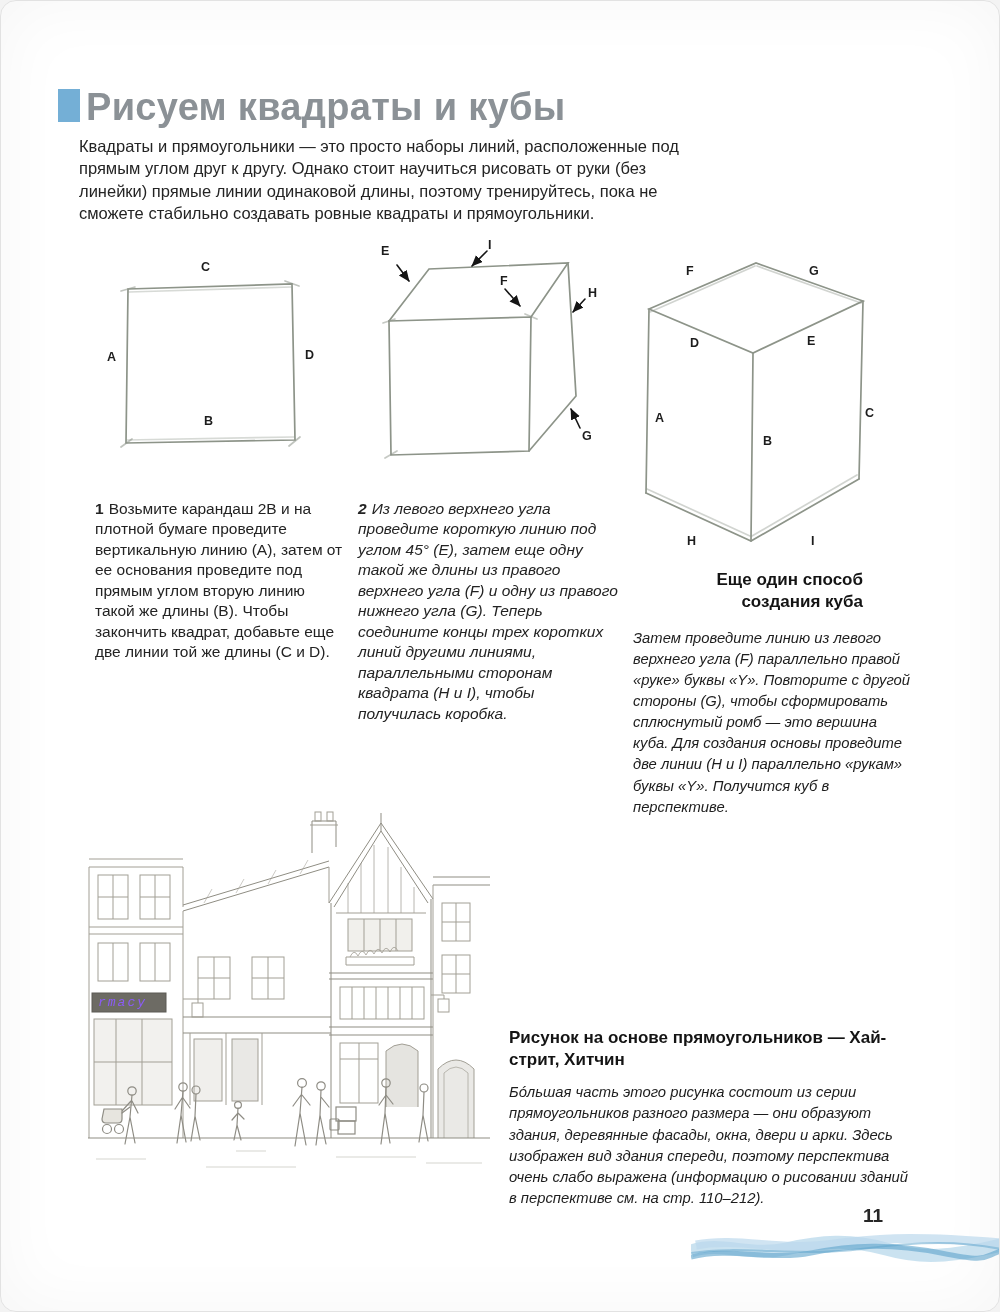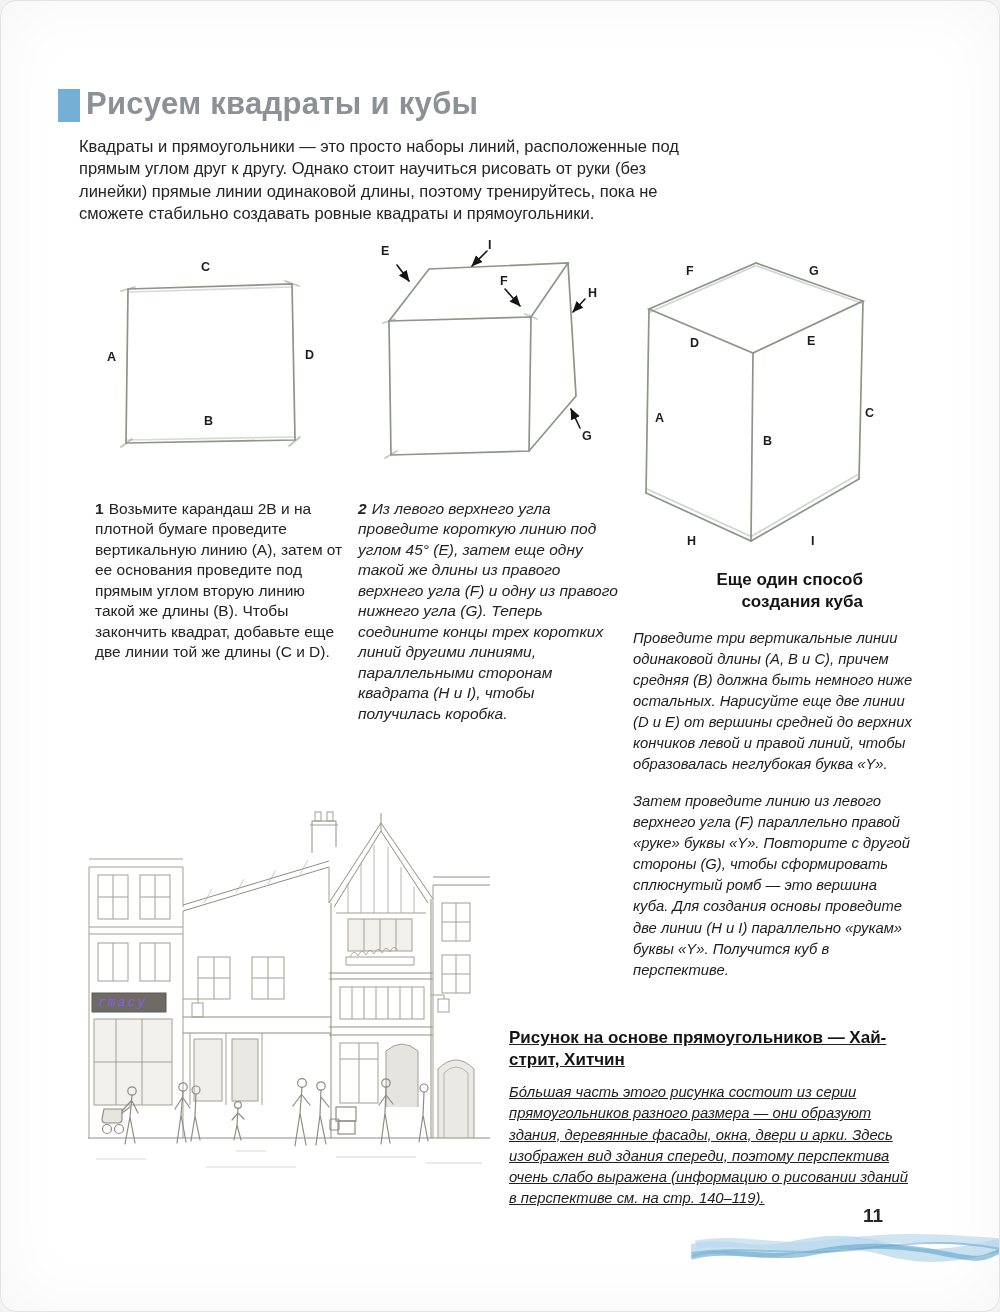--- a/index.html
+++ b/index.html
@@ -8,21 +8,21 @@
   .page {
     position:relative; width:1000px; height:1312px; margin:0 auto;
     background:#ffffff; border:1px solid #e2e2e2; border-radius:16px;
     overflow:hidden; box-shadow: inset 0 0 70px rgba(0,0,0,0.04);
   }
   .accent-square {
     position:absolute; left:57px; top:88px; width:22px; height:33px;
     background: var(--accent-blue, #74afd6);
   }
   .title {
-    position:absolute; left:85px; top:85px; font-size:31px; font-weight:600;
+    position:absolute; left:85px; top:85px; font-size:38px; font-weight:600;
     letter-spacing:.3px; color: var(--title-gray, #8b9196);
     font-family:"Liberation Sans", sans-serif;
   }
   .intro {
     position:absolute; left:78px; top:134px; width:608px;
     font-size:16.5px; line-height:1.36; color:#242424;
   }
   .figure { position:absolute; }
   .flabel {
     position:absolute; font-size:12.5px; font-weight:700; color:#1c1c1c;
@@ -33,21 +33,21 @@
   }
   .step .num { font-weight:700; margin-right:5px; }
   .sidebar { position:absolute; left:632px; top:568px; width:280px; }
   .sb-heading { font-weight:700; font-size:17px; line-height:1.28; color:#141414; width:230px;text-align:right; }
   .sb-para { font-style:italic; font-size:14.8px; line-height:1.43; margin-top:15px; color:#1d1d1d; }
   .sketch { position:absolute; left:85px; top:806px; width:405px; height:382px; }
   .sketch-sign-text {
     position:absolute; left:12px; top:188px; font-family:Liberation Mono, monospace;
     font-style:italic; font-size:13px; letter-spacing:2px; color:#8b5cf6;
   }
-  .bottom-block { position:absolute; left:508px; top:1026px; width:402px;text-decoration:underline; }
+  .bottom-block { position:absolute; left:508px; top:1026px; width:402px; }
   .bottom-heading { font-weight:700; font-size:17px; line-height:1.3; color:#141414; }
   .bottom-text { font-style:italic; font-size:14.8px; line-height:1.43; margin-top:11px; color:#1d1d1d; }
   .page-number {
     position:absolute; left:862px; top:1204px; font-size:19px; font-weight:700; color:#262626;
   }
   .wave { position:absolute; left:690px; top:1222px; width:310px; height:48px; }
 </style>
 </head>
 <body>
 
@@ -125,21 +125,20 @@
 
   <p class="step" style="left:94px; top:498px; width:254px;">
     <b class="num">1</b><span>Возьмите карандаш 2B и на плотной бумаге проведите вертикальную линию (A), затем от ее основания проведите под прямым углом вторую линию такой же длины (B). Чтобы закончить квадрат, добавьте еще две линии той же длины (C и D).</span>
   </p>
   <p class="step" style="left:357px; top:498px; width:260px;font-style:italic;">
     <b class="num">2</b><span>Из левого верхнего угла проведите короткую линию под углом 45° (E), затем еще одну такой же длины из правого верхнего угла (F) и одну из правого нижнего угла (G). Теперь соедините концы трех коротких линий другими линиями, параллельными сторонам квадрата (H и I), чтобы получилась коробка.</span>
   </p>
 
   <div class="sidebar">
     <h2 class="sb-heading">Еще один способ создания куба</h2>
-    <p class="sb-para">Проведите три вертикальные линии одинаковой длины (A, B и C), причем средняя (B) должна быть немного ниже остальных. Нарисуйте еще две линии (D и E) от вершины средней до верхних кончиков левой и правой линий, чтобы образовалась неглубокая буква «Y».</p>
     <p class="sb-para">Затем проведите линию из левого верхнего угла (F) параллельно правой «руке» буквы «Y». Повторите с другой стороны (G), чтобы сформировать сплюснутый ромб — это вершина куба. Для создания основы проведите две линии (H и I) параллельно «рукам» буквы «Y». Получится куб в перспективе.</p>
   </div>
 
   <div class="sketch">
     <svg width="405" height="382" viewBox="0 0 405 382">
       <g fill="none" stroke-width="1" stroke="#a29f95">
 
         <path d="M3 52 H97 M3 60 H97 M3 60 V331 M97 60 V100"></path>
         <rect x="12" y="68" width="30" height="44"></rect>
         <path d="M27 68 V112 M12 90 H42"></path>
@@ -241,21 +240,21 @@
         <path d="M300 280 L299 306 L295 337 M299 306 L304 336 M300 288 L293 298 M300 288 L307 297"></path>
         <circle cx="338" cy="281" r="4"></circle>
         <path d="M338 285 L337 308 L333 335 M337 308 L342 334"></path>
       </g>
     </svg>
     <span class="sketch-sign-text">rmacy</span>
   </div>
 
   <div class="bottom-block">
     <h2 class="bottom-heading">Рисунок на основе прямоугольников — Хай-стрит, Хитчин</h2>
-    <p class="bottom-text">Бóльшая часть этого рисунка состоит из серии прямоугольников разного размера — они образуют здания, деревянные фасады, окна, двери и арки. Здесь изображен вид здания спереди, поэтому перспектива очень слабо выражена (информацию о рисовании зданий в перспективе см. на стр. 140–119).</p>
+    <p class="bottom-text">Бóльшая часть этого рисунка состоит из серии прямоугольников разного размера — они образуют здания, деревянные фасады, окна, двери и арки. Здесь изображен вид здания спереди, поэтому перспектива очень слабо выражена (информацию о рисовании зданий в перспективе см. на стр. 110–212).</p>
   </div>
 
   <span class="page-number">11</span>
   <svg class="wave" viewBox="0 0 310 48">
     <path d="M0 28 C 30 18, 60 34, 95 26 S 160 16, 195 26 S 260 34, 310 22" fill="none" stroke-width="13" opacity="0.55" stroke="#9fcbe3"></path>
     <path d="M5 22 C 45 14, 90 28, 135 22 S 215 12, 310 20" fill="none" stroke-width="9" opacity="0.7" stroke="#bcd9ec"></path>
     <path d="M0 34 C 40 24, 80 38, 120 30 S 200 20, 250 30 S 290 34, 310 28" fill="none" stroke-width="5" opacity="0.6" stroke="#5da3cc"></path>
     <path d="M0 30 C 50 22, 110 34, 170 26 S 270 18, 310 26" fill="none" stroke-width="2" opacity="0.5" stroke="#5da3cc"></path>
   </svg>
 

